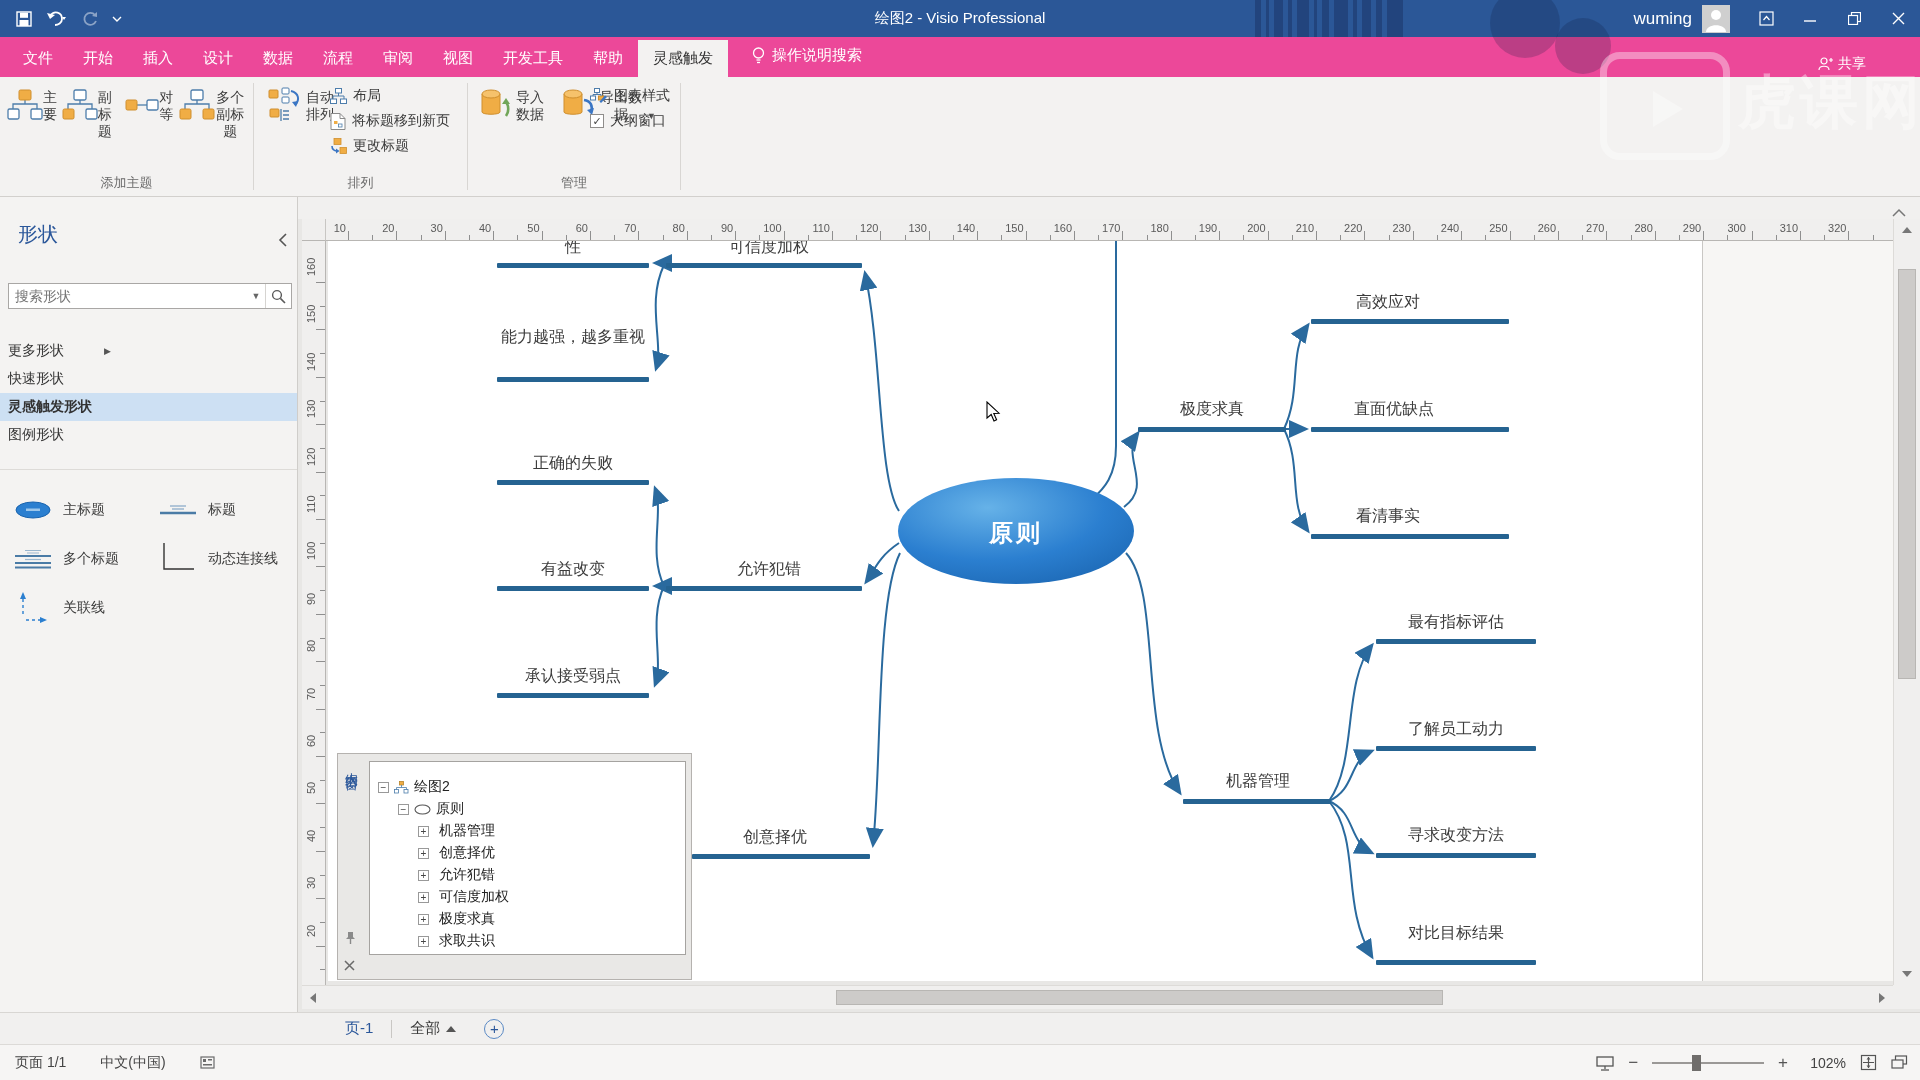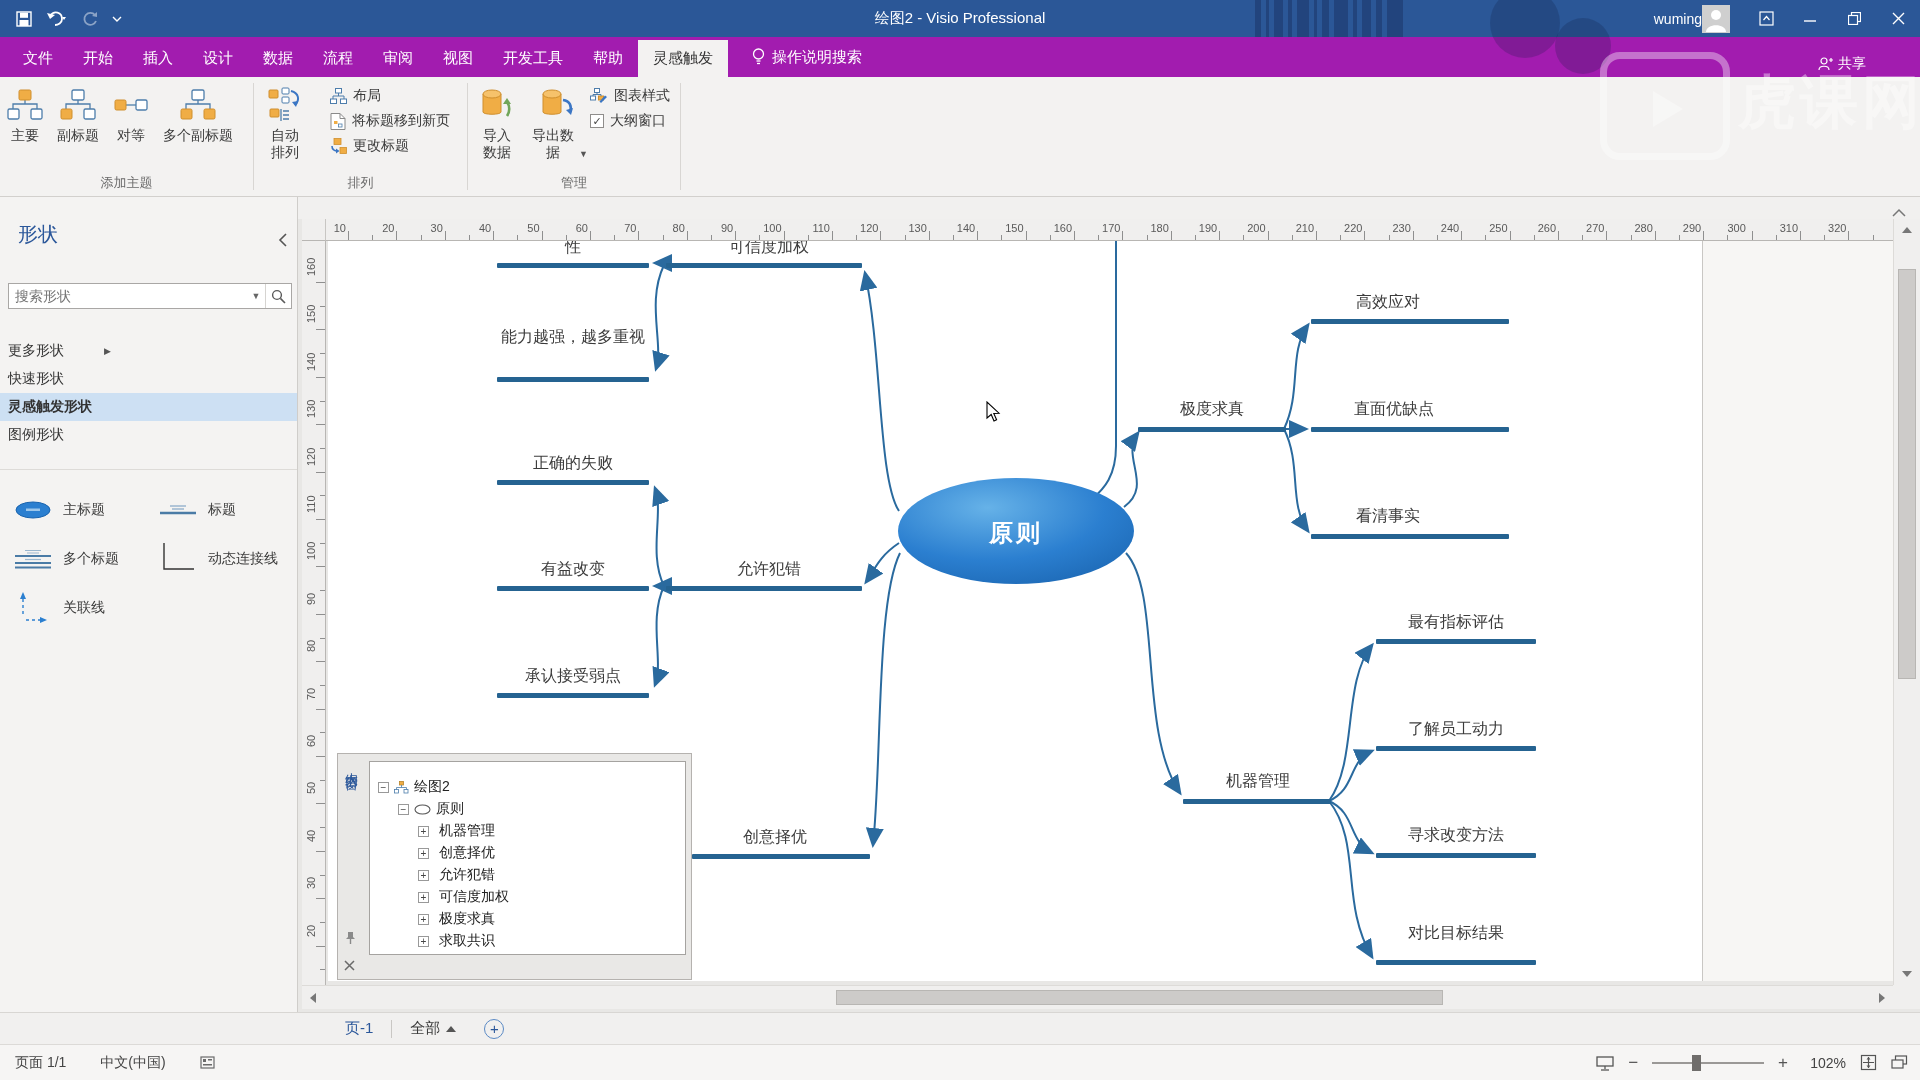--- a/index.html
+++ b/index.html
@@ -6,40 +6,40 @@
 html,body{width:1920px;height:1080px;overflow:hidden}
 body{font-family:"Liberation Sans","DejaVu Sans",sans-serif;font-size:15px;color:#262626;background:#fff;-webkit-user-select:none;user-select:none}
 svg{display:block}
 
 .titlebar{position:relative;height:37px;background:#2b5797;color:#fff;display:flex;align-items:center;overflow:visible;z-index:40}
 .qat{display:flex;align-items:center;gap:14px;padding-left:16px;height:100%}
 .qat .qbtn{display:flex;align-items:center;color:#fff;cursor:default}
 .qbtn.dim{opacity:.45}
 .tb-title{position:absolute;left:0;right:0;text-align:center;font-size:15px;color:#fff;pointer-events:none}
 .tb-right{position:absolute;right:0;top:0;height:37px;display:flex;align-items:center;gap:0;z-index:45}
-.tb-user{font-size:14px;margin-right:0}
+.tb-user{font-size:17px;margin-right:10px}
 .tb-avatar{width:28px;height:28px;background:#cfcfcf;margin-right:14px}
 .winbtn{width:44px;height:37px;display:flex;align-items:center;justify-content:center;color:#fff;font-size:14px}
 .tb-stripes{position:absolute;left:1255px;top:0;height:37px;width:210px;display:flex;align-items:flex-end;gap:5px;pointer-events:none}
 .tb-stripes i{display:block;background:rgba(12,28,66,.30)}
 .tb-circle{position:absolute;border-radius:50%;background:rgba(12,28,66,.22);pointer-events:none}
 
-.tabrow{position:relative;height:40px;background:#a21caf;display:flex;align-items:center;z-index:30}
+.tabrow{position:relative;height:40px;background:#ec4899;display:flex;align-items:flex-start;z-index:30}
 .tabs{display:flex;align-items:flex-end;height:100%;padding-left:8px}
 .tab{padding:9px 15px;font-size:15px;color:#fff;white-space:nowrap}
 .tab.active{background:#f3f2f1;color:#333}
 .tellme{display:flex;align-items:center;gap:7px;color:#fff;padding:9px 10px;margin-left:14px;font-size:15px}
 .share{position:absolute;right:54px;bottom:4px;display:flex;align-items:center;gap:5px;color:#fff;font-size:14px}
 
 .ribbon{position:relative;height:120px;background:#f3f2f1;border-bottom:1px solid #d2d0cd;z-index:20}
 .rgroup{position:absolute;top:0;height:100%}
 .rg-label{position:absolute;bottom:4px;left:0;right:0;text-align:center;font-size:13px;color:#6a6a6a}
 .rdiv{position:absolute;top:6px;bottom:6px;width:1px;background:#d8d6d3}
 .bigrow{display:flex;align-items:flex-start;height:100%;padding-top:7px}
-.bigbtn{display:flex;flex-direction:column;align-items:center;padding:2px 7px;min-width:50px;cursor:default}
+.bigbtn{display:flex;flex-direction:row;align-items:flex-start;padding:2px 7px;min-width:50px;cursor:default}
 .bigbtn .ic{height:38px;display:flex;align-items:center;justify-content:center}
 .bigbtn .lb{font-size:14px;color:#3b3b3b;text-align:center;line-height:17px;margin-top:3px;white-space:pre-line}
 .stack{position:absolute;display:flex;flex-direction:column;gap:7px}
 .smallbtn{display:flex;align-items:center;gap:6px;font-size:14px;color:#3b3b3b;white-space:nowrap}
 .caret{font-size:9px;color:#555;margin-left:2px}
 .chk{width:14px;height:14px;border:1px solid #8f8d8b;background:#fff;display:flex;align-items:center;justify-content:center;font-size:11px;color:#444;line-height:1}
 .collapse-chev{position:absolute;right:14px;bottom:2px;color:#777}
 
 .wm{position:absolute;top:6px;right:0;width:620px;height:190px;pointer-events:none;z-index:60}
 .wm-logo{position:absolute;left:300px;top:46px;width:130px;height:108px;border:7px solid rgba(255,255,255,.38);border-radius:20px}

